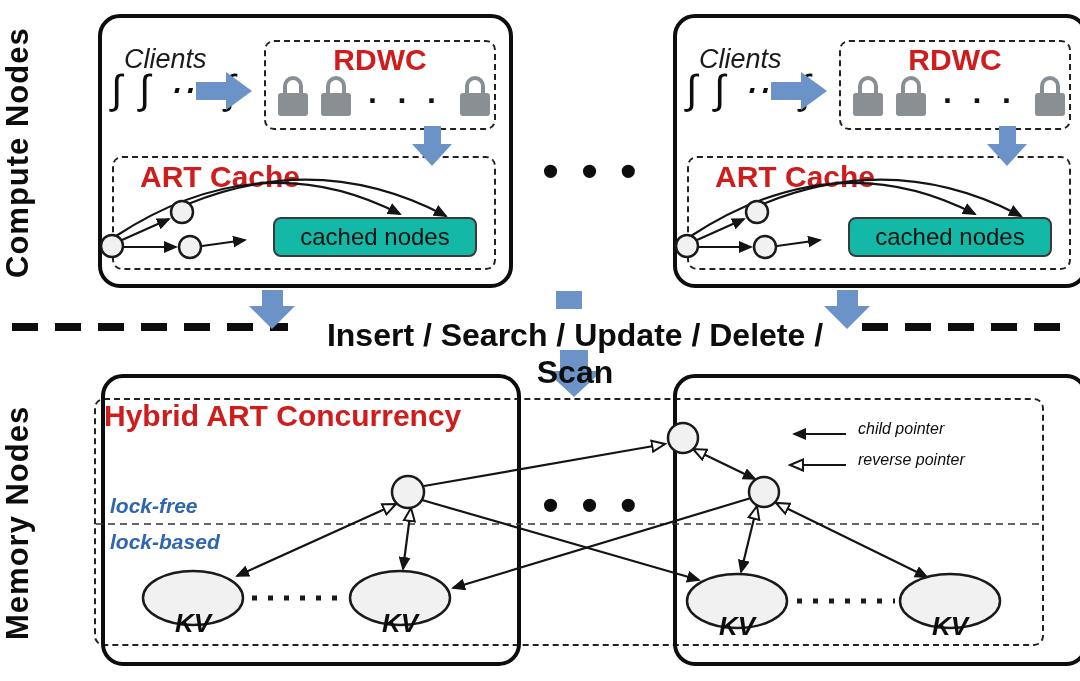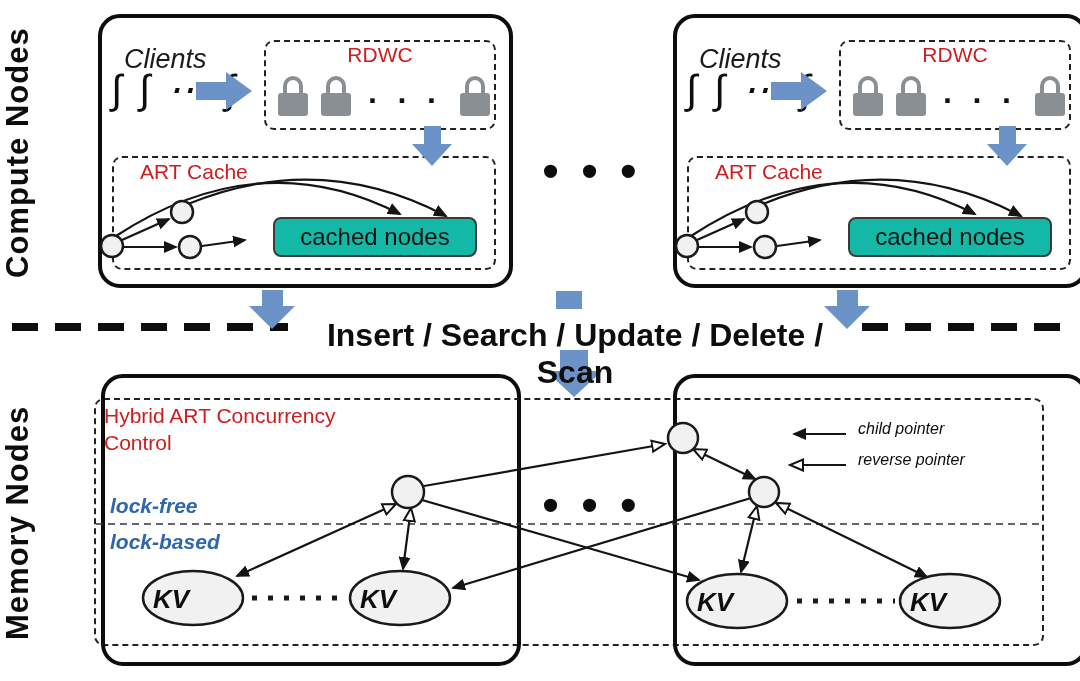--- a/index.html
+++ b/index.html
@@ -4,21 +4,21 @@
 <style>
   html,body{margin:0;padding:0;background:#fff;}
   .canvas{position:relative;width:1080px;height:681px;background:#ffffff;
           font-family:"Liberation Sans",sans-serif;color:#141414;overflow:hidden;}
   .abs{position:absolute;}
   .vlabel{position:absolute;writing-mode:vertical-rl;transform:rotate(180deg);
           font-weight:bold;font-size:31px;letter-spacing:1px;color:#0d0d0d;
           width:42px;text-align:center;}
   .solid-box{position:absolute;border:4px solid #0d0d0d;border-radius:22px;box-sizing:border-box;margin-left:26px;}
   .dashed-box{position:absolute;border:2.5px dashed #222;border-radius:10px;box-sizing:border-box;}
-  .red-label{color:var(--accent-red,#cf1d1d);font-weight:normal;font-size:21px;}
+  .red-label{color:var(--accent-red,#cf1d1d);font-weight:bold;font-size:30px;}
   .clients{font-style:italic;font-size:27px;color:#1a1a1a;}
   .glyphs{font-style:italic;font-size:40px;color:#0d0d0d;letter-spacing:3px;}
   .locks{position:absolute;left:12px;top:34px;display:flex;align-items:flex-end;gap:13px;height:40px;}
   .lock{position:relative;width:30px;height:40px;}
   .lock-shackle{position:absolute;top:0;left:5px;width:20px;height:19px;box-sizing:border-box;
                 border:4.5px solid var(--lock-gray,#8a8a8a);border-bottom:none;border-radius:10px 10px 0 0;}
   .lock-body{position:absolute;bottom:0;left:0;width:30px;height:23px;
              background:var(--lock-gray,#8a8a8a);border-radius:3px;}
   .rdwc-dots{font-size:32px;font-weight:bold;letter-spacing:5px;padding:0 4px;align-self:center;margin-top:8px;color:#111;}
   .rdwc-title{position:absolute;top:1px;left:0;width:100%;text-align:center;}
@@ -26,22 +26,22 @@
               border:2.5px solid #3a3a3a;border-radius:8px;box-sizing:border-box;
               display:flex;align-items:center;justify-content:center;font-size:24px;color:#111;}
   .ops-text{position:absolute;left:285px;top:317px;width:580px;text-align:center;
             font-weight:bold;font-size:32px;color:#0d0d0d;}
   .ellipsis{position:absolute;width:110px;text-align:center;font-weight:bold;font-size:46px;
             letter-spacing:5px;color:#0d0d0d;line-height:1;}
   .hybrid-title{position:absolute;left:104px;top:402px;width:380px;line-height:27px;}
   .blue-italic{position:absolute;color:var(--text-blue,#2f66ad);font-weight:bold;
                font-style:italic;font-size:21px;}
   .legend-text{position:absolute;font-style:italic;font-size:16px;color:#0d0d0d;}
-  .kv-label{position:absolute;width:80px;font-weight:bold;
-            font-style:italic;font-size:26px;color:#0d0d0d;}
+  .kv-label{position:absolute;width:80px;text-align:center;font-weight:bold;
+            font-style:italic;font-size:26px;color:#0d0d0d;margin-top:24px;}
   svg.overlay{position:absolute;left:0;top:0;width:1080px;height:681px;pointer-events:none;}
   .blue{fill:var(--arrow-blue,#6b93c8);stroke:none;}
   .ink{stroke:#141414;stroke-width:2.2;fill:none;}
   .node{fill:#f1f1f1;stroke:#1a1a1a;stroke-width:2.5;}
   .thick-dash{stroke:#0d0d0d;stroke-width:8;stroke-dasharray:26 17;}
   .thin-dash{stroke:#333;stroke-width:1.6;stroke-dasharray:7 5;}
   .dot-line{stroke:#1a1a1a;stroke-width:5;stroke-dasharray:5 11;fill:none;}
 </style>
 </head>
 <body>
@@ -186,21 +186,20 @@
     </g>
   </svg>
 
   <div class="ellipsis" style="left:537px;top:148px;">• • •</div>
   <div class="ellipsis" style="left:537px;top:482px;">• • •</div>
 
   <div class="ops-text">Insert / Search / Update / Delete / Scan</div>
 
   <div class="hybrid-title">
     <div class="red-label">Hybrid ART Concurrency</div>
-    <div class="red-label">Control</div>
   </div>
 
   <div class="blue-italic" style="left:110px;top:494px;">lock-free</div>
   <div class="blue-italic" style="left:110px;top:530px;">lock-based</div>
 
   <div class="legend-text" style="left:858px;top:420px;">child pointer</div>
   <div class="legend-text" style="left:858px;top:451px;">reverse pointer</div>
 
   <div class="kv-label" style="left:153px;top:584px;">KV</div>
   <div class="kv-label" style="left:360px;top:584px;">KV</div>

